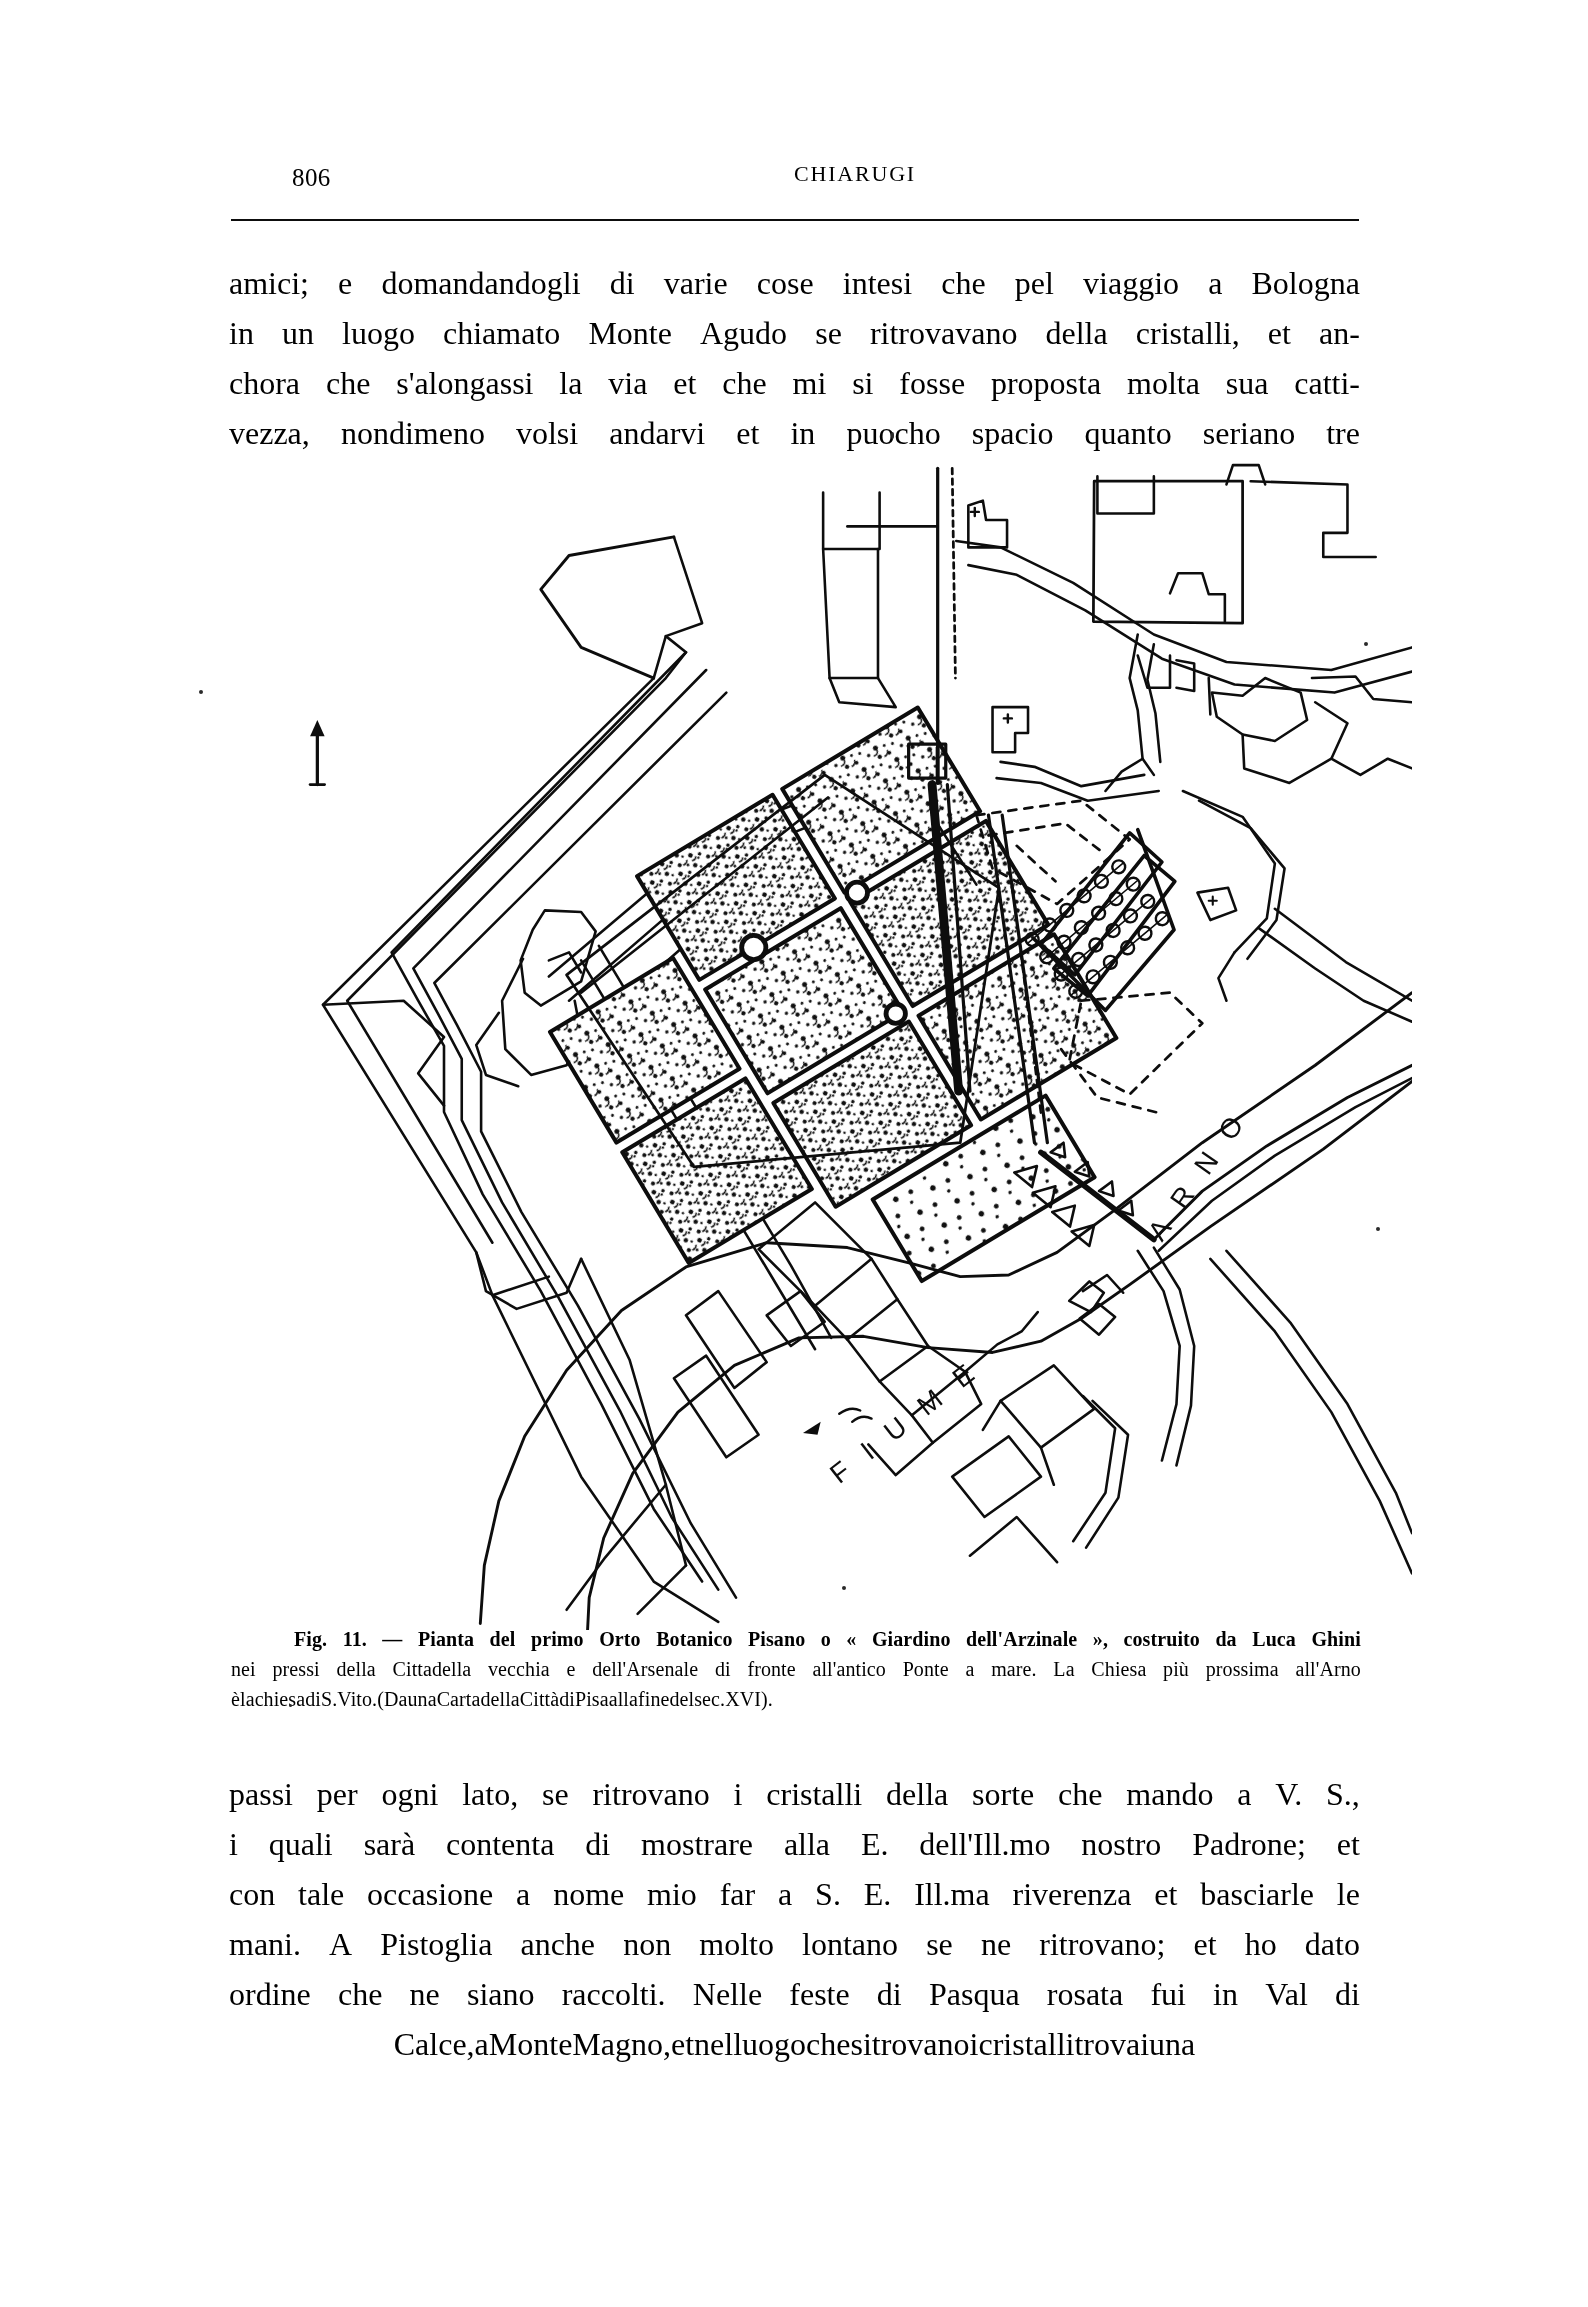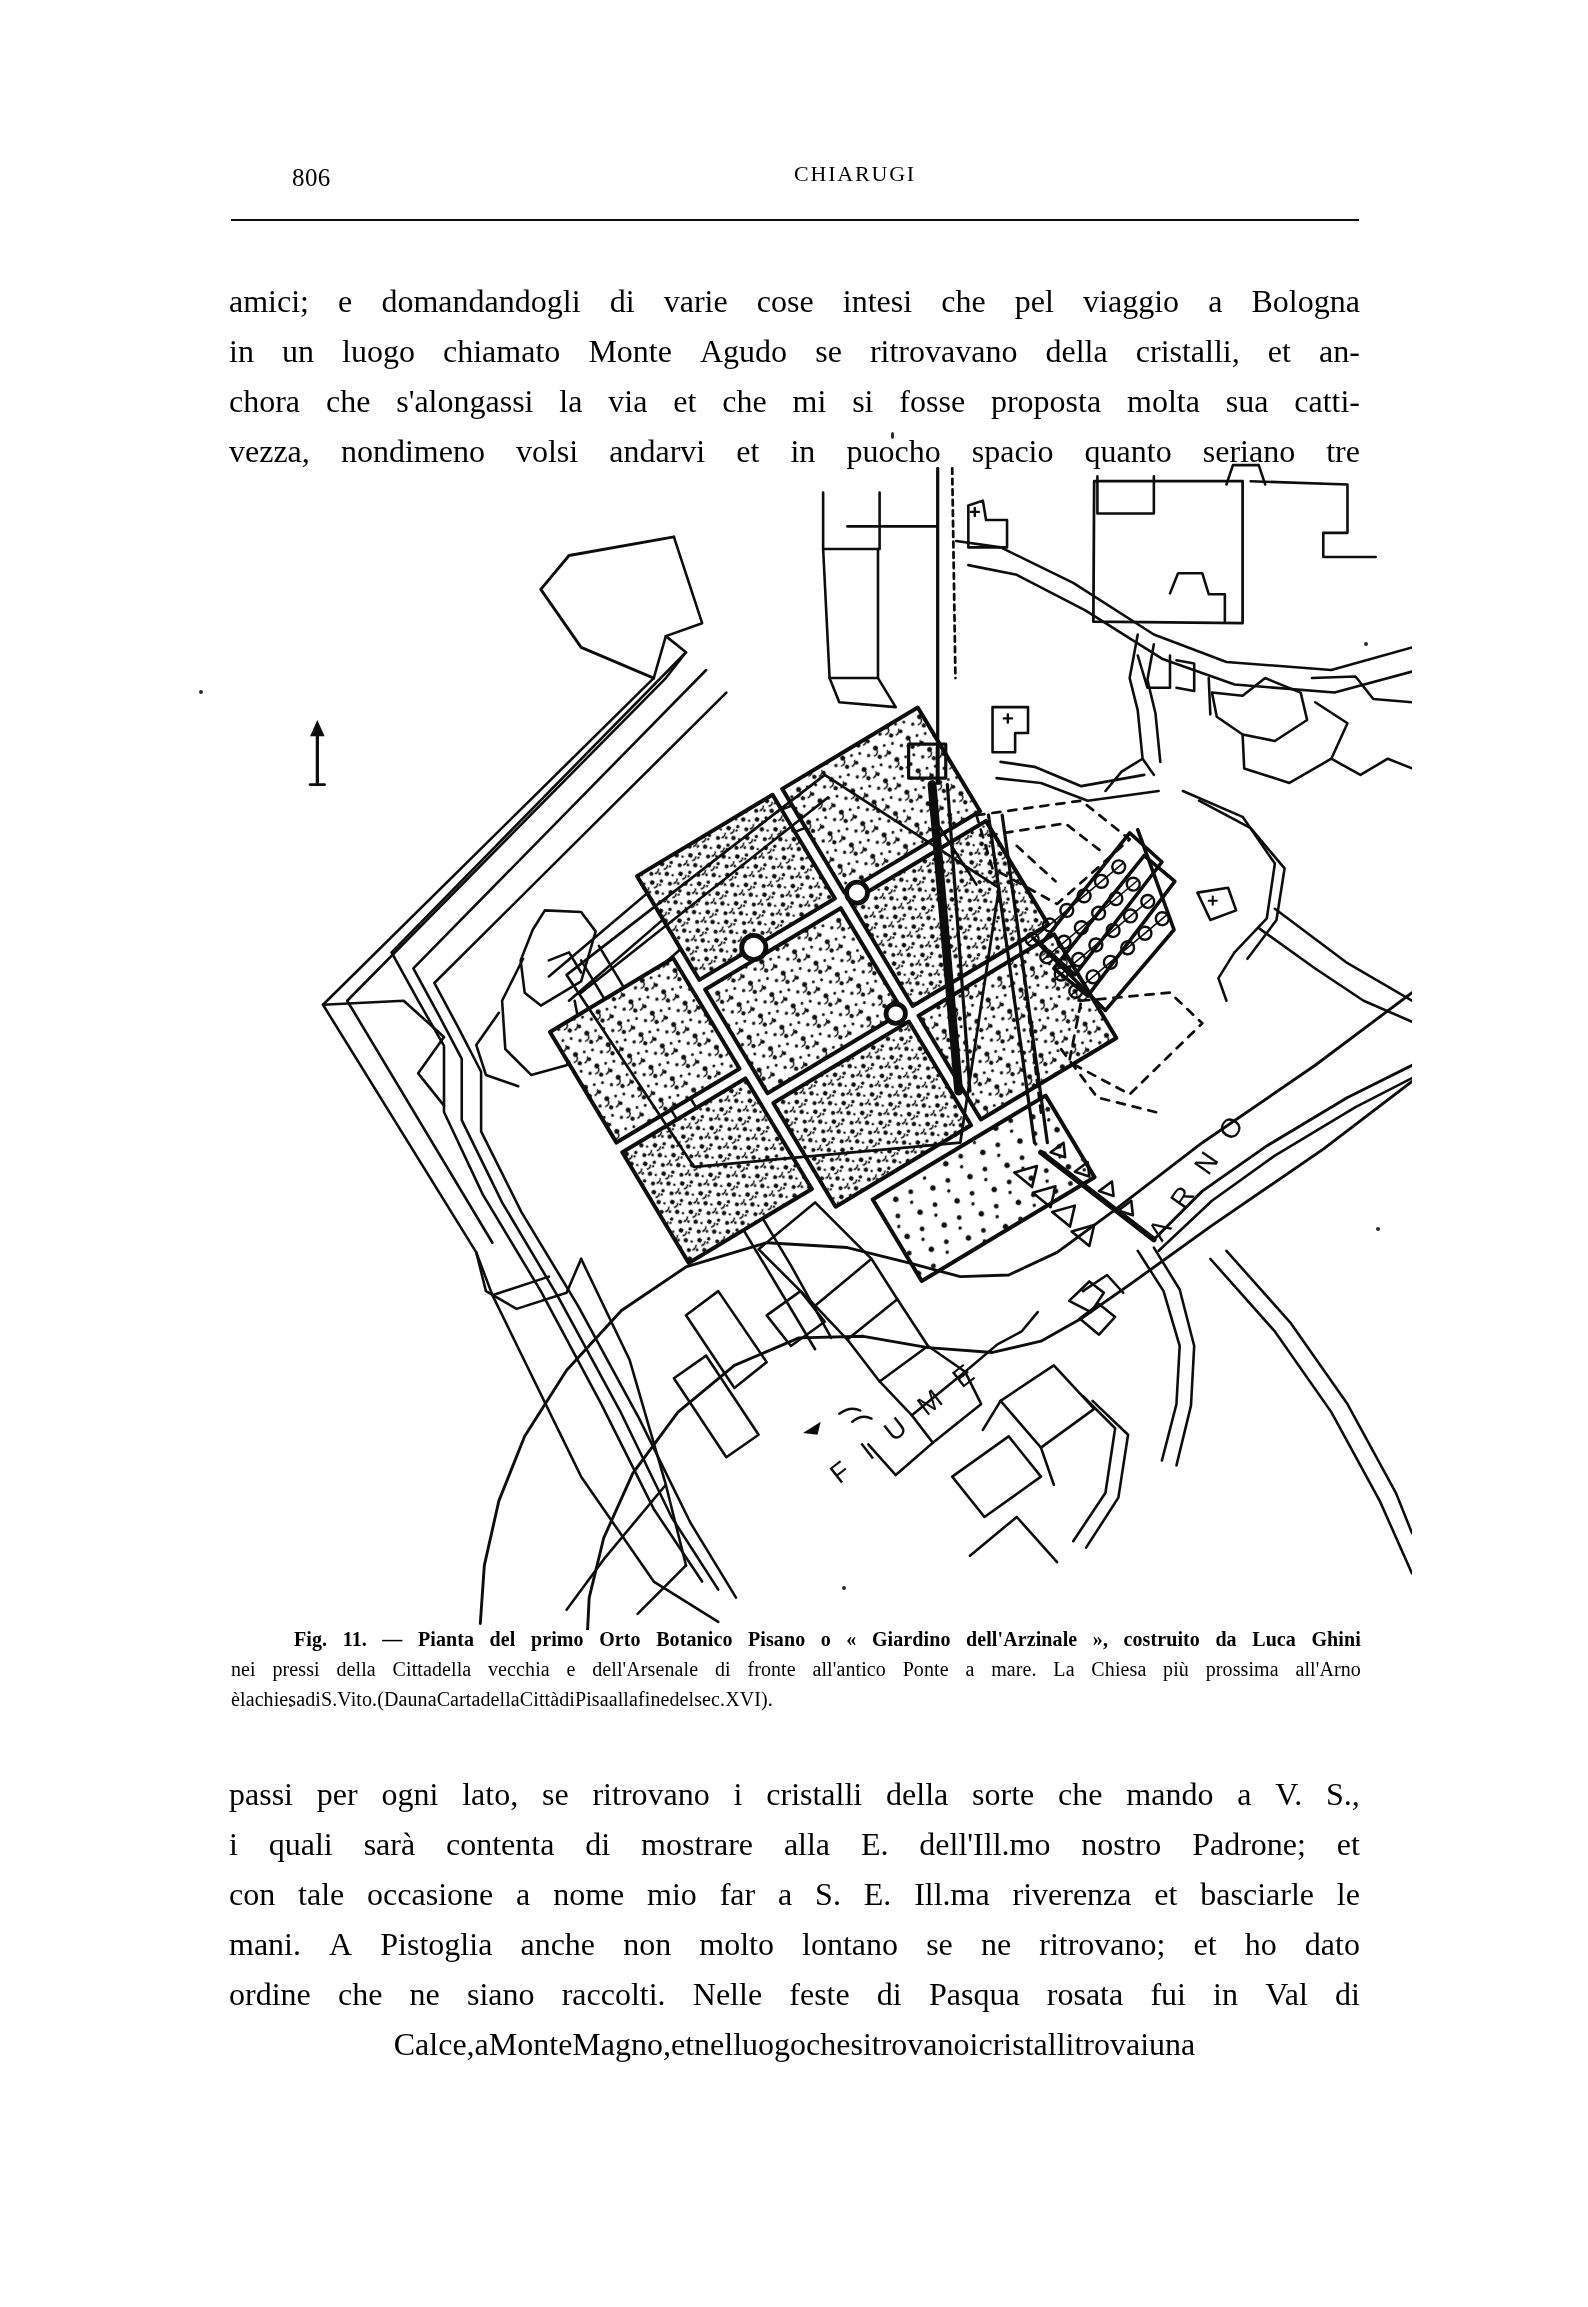--- a/index.html
+++ b/index.html
@@ -62,21 +62,21 @@
   .para {
     position: absolute;
     width: 1131px;
     left: 229px;
     font-size: 32px;
     line-height: 50px;
     text-align: justify;
     text-align-last: justify;
     word-spacing: 0.8px;
   }
-  .para.p-top { top: 276px; }
+  .para.p-top { top: 258px; }
   .para.p-bottom {
     top: 1769px;
     text-align-last: left;
   }
 
   
   .jline {
     display: flex;
     justify-content: space-between;
     white-space: pre;

